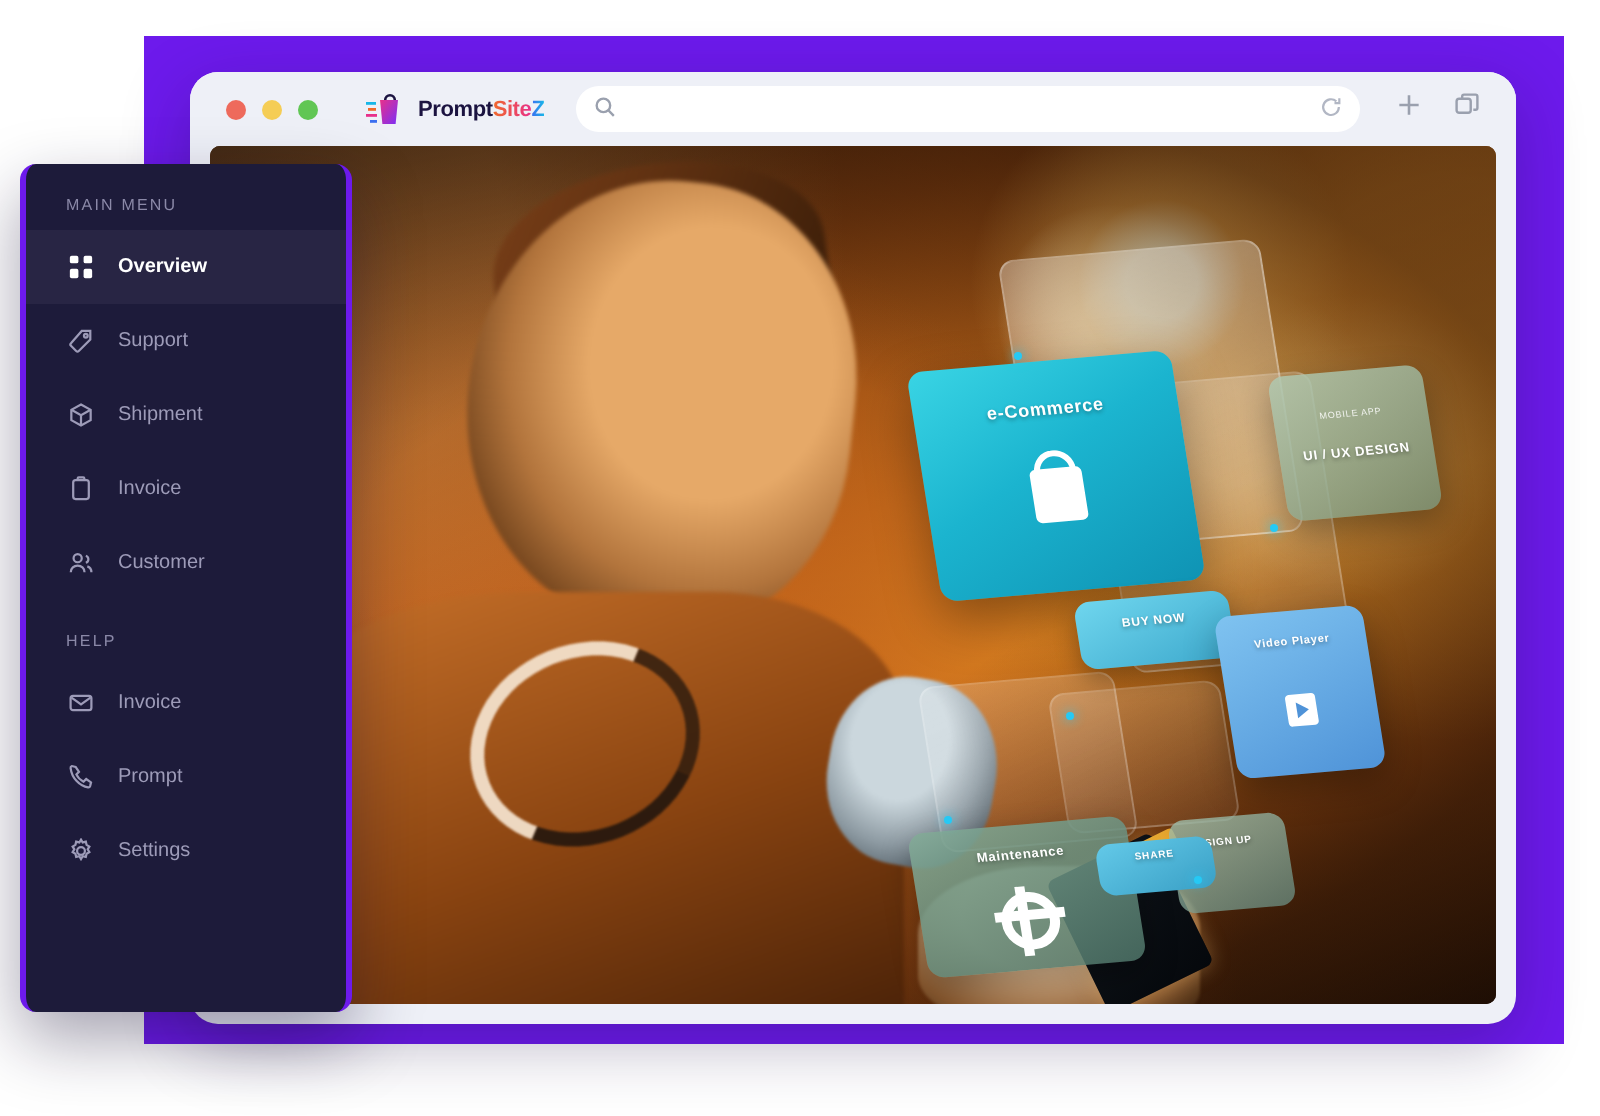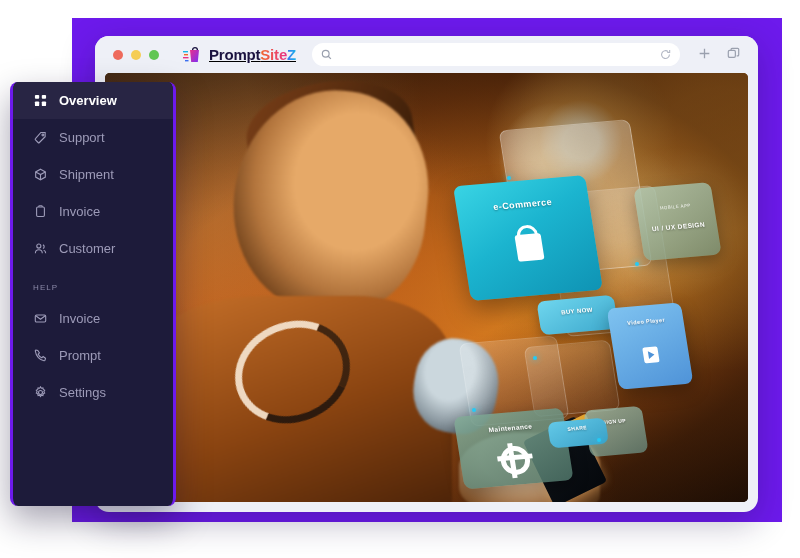--- a/index.html
+++ b/index.html
@@ -15,21 +15,21 @@
 
   .titlebar{position:relative;height:37px;background:#eef0f7;display:flex;align-items:center;padding:0 12px;}
   .dots{display:flex;gap:8px;align-items:center;margin-left:6px;}
   .dot{width:10px;height:10px;border-radius:50%;}
   .dot.r{background:#ee6a5c;}
   .dot.y{background:#f5cd55;}
   .dot.g{background:#61c654;}
 
   .logo{display:flex;align-items:center;gap:5px;margin-left:24px;}
   .logo-mark{width:21px;height:21px;position:relative;flex:0 0 auto;}
-  .logo-text{font-size:15px;font-weight:bold;letter-spacing:-.2px;white-space:nowrap;text-decoration:underline;}
+  .logo-text{font-size:11px;font-weight:bold;letter-spacing:-.2px;white-space:nowrap;}
   .lt-a{color:#1b1340;}
   .lt-b{background:linear-gradient(90deg,#f06a2a,#e8308a);-webkit-background-clip:text;background-clip:text;color:transparent;}
   .lt-c{background:linear-gradient(90deg,#3b6ff0,#18b7e8);-webkit-background-clip:text;background-clip:text;color:transparent;}
 
   .urlbar{flex:1;margin-left:16px;height:23px;background:#ffffff;border-radius:12px;
           display:flex;align-items:center;padding:0 9px;gap:6px;position:relative;}
   .urlbar input{border:0;outline:0;background:transparent;flex:1;font-size:10px;
                 color:#3a3a48;font-family:"Liberation Sans",sans-serif;}
   .reload{margin-left:auto;}
 
@@ -138,21 +138,21 @@
 
   .hdot{position:absolute;width:4px;height:4px;border-radius:50%;background:#25c9f5;
         box-shadow:0 0 6px #25c9f5;}
 
   
   .sidebar{position:absolute;left:10px;top:82px;width:160px;height:424px;background:#1d1b3a;
            border-radius:8px;border-left:3px solid #6d1aec;border-right:3px solid #6d1aec;
            box-shadow:0 14px 34px rgba(20,12,50,.38);overflow:hidden;}
   .sb-section{font-size:8px;letter-spacing:1.1px;color:#8b89a8;padding:16px 0 8px 20px;text-transform:uppercase;}
   .sb-item{display:flex;align-items:center;gap:12px;padding:0 0 0 20px;height:37px;cursor:pointer;}
-  .sb-item .sb-lbl{font-size:13px;color:#9d9bb8;}
+  .sb-item .sb-lbl{font-size:10px;color:#9d9bb8;}
   .sb-item.active{background:#282544;}
   .sb-item.active .sb-lbl{color:#ffffff;font-weight:bold;}
   .sb-ic{width:14px;height:14px;display:flex;align-items:center;justify-content:center;flex:0 0 14px;}
   .sb-ic svg{display:block;}
 </style>
 </head>
 <body>
 
 <div id="stage">
 
@@ -275,20 +275,21 @@
       <span class="hdot" style="left:82.5%;top:44%"></span>
       <span class="hdot" style="left:66.5%;top:66%"></span>
       <span class="hdot" style="left:57%;top:78%"></span>
       <span class="hdot" style="left:76.5%;top:85%"></span>
     </div>
   </div>
 
   <div class="sidebar">
 
     <div>
+      <div class="sb-section">MAIN MENU</div>
 
       <div class="sb-item active">
         <span class="sb-ic">
           <svg width="13" height="13" viewBox="0 0 14 14" fill="#fff">
             <rect x="1" y="1" width="4.6" height="4" rx="1"></rect>
               <rect x="8.4" y="1" width="4.6" height="4" rx="1"></rect>
             <rect x="1" y="8" width="4.6" height="5" rx="1"></rect>
               <rect x="8.4" y="8" width="4.6" height="5" rx="1"></rect>
           </svg>
         </span>

